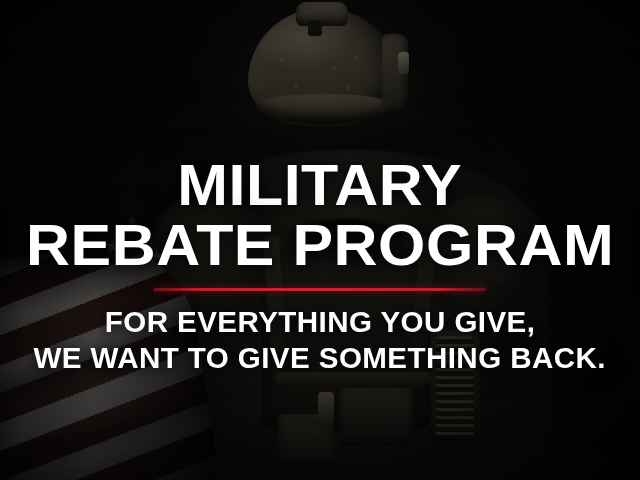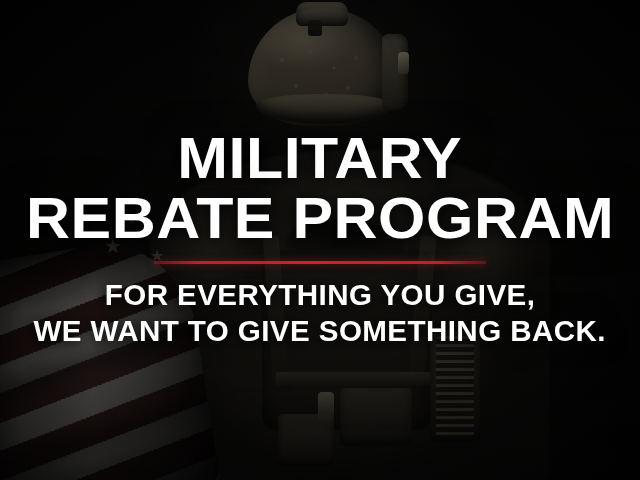--- a/index.html
+++ b/index.html
@@ -237,20 +237,21 @@
     pointer-events:none;
   }
 
   
   .overlay {
     position:absolute; inset:0;
     display:flex; flex-direction:column;
     align-items:center; justify-content:flex-start;
     padding-top:130px;
     text-align:center;
+    margin-top:27px;
   }
   .headline {
     color:#ffffff;
     font-family:"Liberation Sans", sans-serif;
     font-weight:bold;
     letter-spacing:0.5px;
     line-height:0.96;
     text-shadow:0 2px 14px rgba(0,0,0,0.85), 0 0 34px rgba(0,0,0,0.55);
     -webkit-font-smoothing:antialiased;
   }

